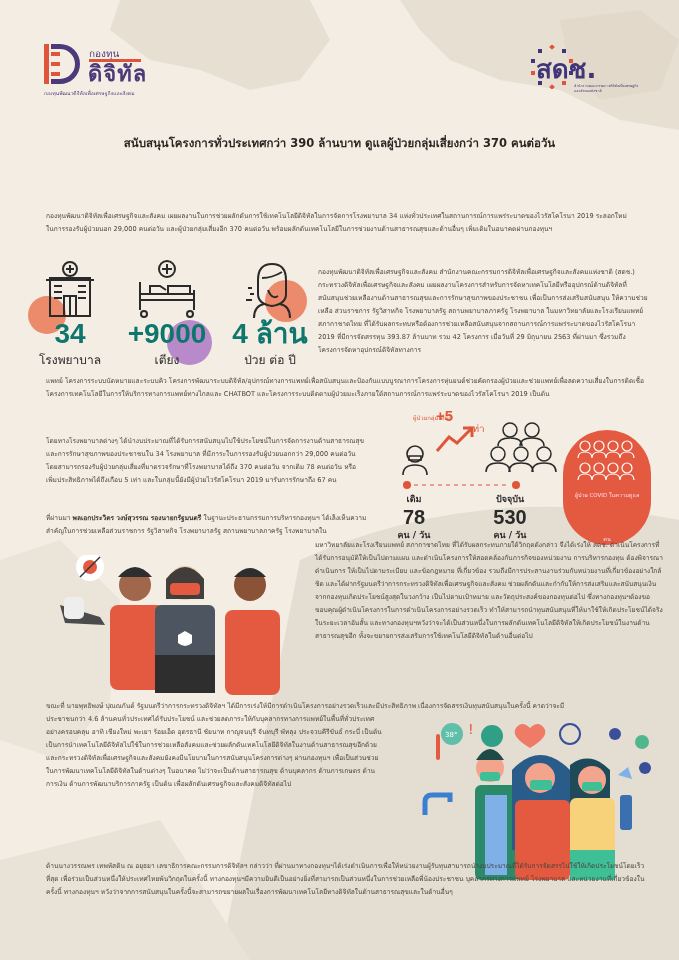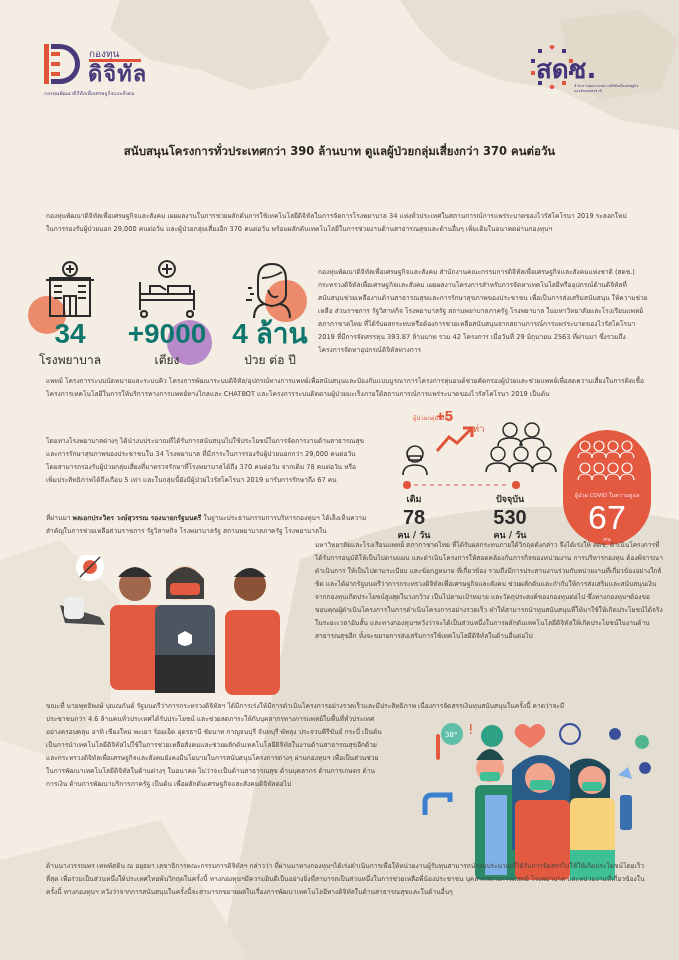--- a/index.html
+++ b/index.html
@@ -26,21 +26,21 @@
   .logo-sub { position: absolute; left: 0; top: 45px; font-size: 5px; color: #4a3a7a; white-space: nowrap; }
 
   #logo-right { left: 530px; top: 40px; width: 110px; height: 60px; }
   .ring { position: absolute; left: 0; top: 5px; width: 44px; height: 44px; }
   .sdch-text { position: absolute; left: 6px; top: 8px; font-size: 26px; font-weight: bold; color: #3f3578; }
   .sdch-sub { position: absolute; left: 44px; top: 44px; font-size: 3.5px; line-height: 5px; color: #3f3578; width: 70px; }
 
   
   #headline { left: 0; top: 125px; width: 679px; text-align: center; }
   .h1 { font-size: 17px; font-weight: bold; color: #2b2522; letter-spacing: 0.1px; }
-  .h2 { font-size: 11.5px; font-weight: bold; color: #2b2522; margin-top: 17px; }
+  .h2 { font-size: 11.5px; font-weight: bold; color: #2b2522; margin-top: 9px; }
 
   #intro { left: 46px; top: 210px; width: 590px; }
 
   
   .stat { position: absolute; text-align: center; }
   .stat .num { font-family: "Liberation Sans", sans-serif; font-size: 28px; font-weight: bold; color: #0f766e; line-height: 24px; position: relative; z-index: 2; }
   .stat .lbl { font-size: 12px; color: #2a2a2a; margin-top: 4px; position: relative; z-index: 2; }
   .blob { position: absolute; border-radius: 50%; z-index: 1; }
   .stat svg { position: relative; z-index: 2; }
 
@@ -226,21 +226,20 @@
           <circle cx="50" cy="8" r="5"></circle>
         <path d="M1 20q0-6 7-6t7 6M15 20q0-6 7-6t7 6M29 20q0-6 7-6t7 6M43 20q0-6 7-6t7 6"></path>
         <circle cx="8" cy="30" r="5"></circle>
           <circle cx="22" cy="30" r="5"></circle>
           <circle cx="36" cy="30" r="5"></circle>
           <circle cx="50" cy="30" r="5"></circle>
         <path d="M1 42q0-6 7-6t7 6M15 42q0-6 7-6t7 6M29 42q0-6 7-6t7 6M43 42q0-6 7-6t7 6"></path>
       </g>
     </svg>
     <div class="covid-lbl">ผู้ป่วย COVID ในความดูแล</div>
-    <div class="covid-num">67</div>
     <div class="covid-unit">คน</div>
   </div>
 </div>
 
 <div id="para-general" class="layer para">
   <span>ที่ผ่านมา </span><b>พลเอกประวิตร วงษ์สุวรรณ รองนายกรัฐมนตรี</b><span> ในฐานะประธานกรรมการบริหารกองทุนฯ ได้เล็งเห็นความสำคัญในการช่วยเหลือส่วนราชการ รัฐวิสาหกิจ โรงพยาบาลรัฐ สถานพยาบาลภาครัฐ โรงพยาบาลใน</span>
 </div>
 <div id="para-general-cont" class="layer para">มหาวิทยาลัยและโรงเรียนแพทย์ สภากาชาดไทย ที่ได้รับผลกระทบภายใต้วิกฤตดังกล่าว จึงได้เร่งให้ สดช. ดำเนินโครงการที่ได้รับการอนุมัติให้เป็นไปตามแผน และดำเนินโครงการให้สอดคล้องกับภารกิจของหน่วยงาน การบริหารกองทุน ต้องพิจารณาดำเนินการ ให้เป็นไปตามระเบียบ และข้อกฎหมาย ที่เกี่ยวข้อง รวมถึงมีการประสานงานร่วมกับหน่วยงานที่เกี่ยวข้องอย่างใกล้ชิด และได้ฝากรัฐมนตรีว่าการกระทรวงดิจิทัลเพื่อเศรษฐกิจและสังคม ช่วยผลักดันและกำกับให้การส่งเสริมและสนับสนุนเงินจากกองทุนเกิดประโยชน์สูงสุดในวงกว้าง เป็นไปตามเป้าหมาย และวัตถุประสงค์ของกองทุนต่อไป ซึ่งทางกองทุนฯต้องขอขอบคุณผู้ดำเนินโครงการในการดำเนินโครงการอย่างรวดเร็ว ทำให้สามารถนำทุนสนับสนุนที่ให้มาใช้ให้เกิดประโยชน์ได้จริงในระยะเวลาอันสั้น และทางกองทุนฯหวังว่าจะได้เป็นส่วนหนึ่งในการผลักดันเทคโนโลยีดิจิทัลให้เกิดประโยชน์ในงานด้านสาธารณสุขอีก ทั้งจะขยายการส่งเสริมการใช้เทคโนโลยีดิจิทัลในด้านอื่นต่อไป</div>
 
 <svg id="illus-left" class="layer" viewBox="0 0 230 140">

